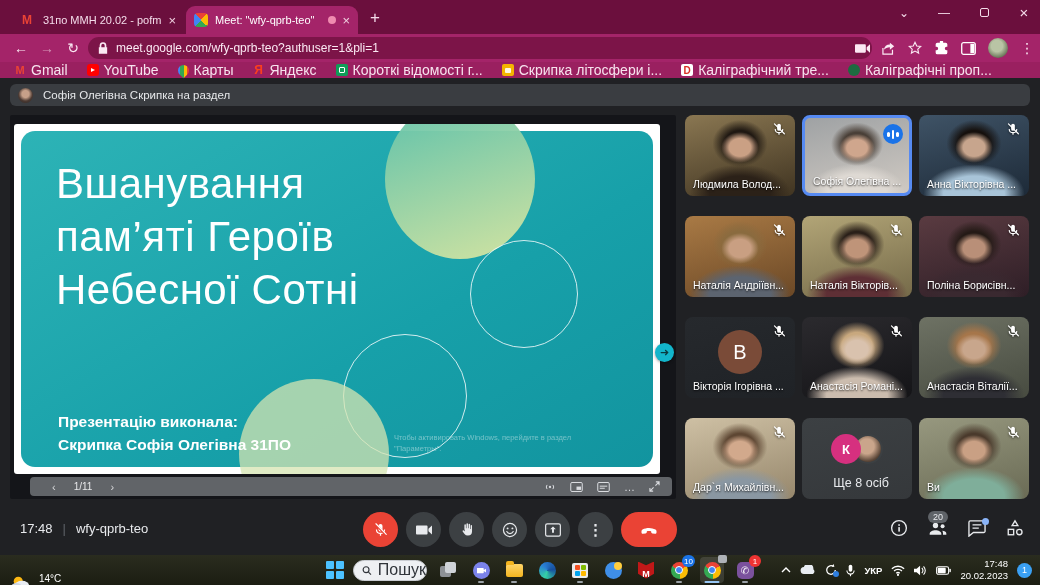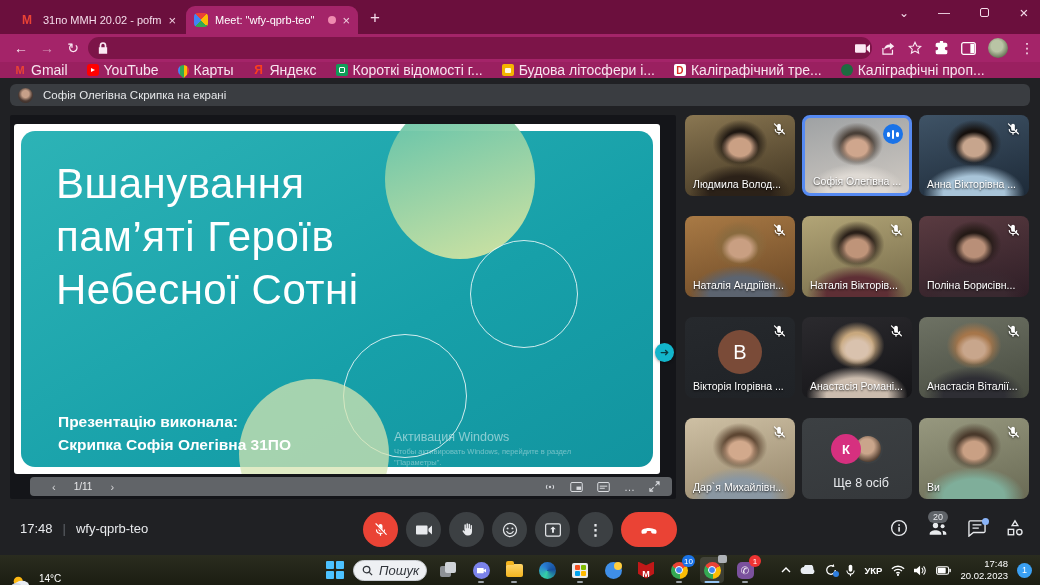--- a/index.html
+++ b/index.html
@@ -106,21 +106,21 @@
 
   
   .taskbar { position:absolute; left:0; top:555px; width:1040px; height:30px; background:linear-gradient(180deg,#2a2c1f 0%,#1b1d12 100%); }
   .weather { position:absolute; left:10px; top:3px; display:flex; align-items:center; gap:7px; cursor:pointer;margin-top:15px; }
   .wtxt .t1 { font-size:10px; color:#ffffff; }
   .wtxt .t2 { font-size:9px; color:#d8dbcd; }
   .tcenter { position:absolute; left:326px; top:0; height:30px; display:flex; align-items:center; gap:9px; }
   .start { width:18px; height:18px; display:grid; grid-template-columns:8px 8px; grid-template-rows:8px 8px; gap:2px; cursor:pointer; }
   .start i { background:#4cc2ff; border-radius:1px; }
   .searchpill { width:74px; height:21px; background:#eef0f3; border:1px solid #c9ccd1; border-radius:11px; display:flex; align-items:center; gap:6px; padding-left:8px; cursor:pointer; }
-  .searchpill span { font-size:13px; color:#30343a;font-style:italic; }
+  .searchpill span { font-size:16px; color:#30343a; }
   .tapp { position:relative; width:24px; height:26px; display:flex; align-items:center; justify-content:center; cursor:pointer; }
   .tapp.active { background:rgba(255,255,255,.12); border-radius:4px; }
   .runline { position:absolute; bottom:0; left:50%; transform:translateX(-50%); width:6px; height:2.5px; border-radius:2px; background:#9aa0a6; }
   .runline.wide { width:15px; background:#98c7f5; }
   .nbadge { position:absolute; top:-2px; right:-4px; min-width:12px; height:12px; border-radius:6px; color:#fff; font-size:8px; display:flex; align-items:center; justify-content:center; padding:0 2px; }
   .nb-blue { background:#1a73e8; }
   .nb-red { background:#e33; }
   .folder { width:17px; height:13px; background:linear-gradient(180deg,#ffd56a,#f3b41f); border-radius:2px; position:relative; }
   .folder:before { content:""; position:absolute; left:0; top:-3px; width:8px; height:4px; background:#f3b41f; border-radius:2px 2px 0 0; }
   .edge { width:17px; height:17px; border-radius:50%; background:conic-gradient(from 200deg,#35d0a5,#2a7fd4,#174f9e,#35d0a5); }
@@ -171,20 +171,21 @@
   </div>
 
   <div class="toolbar">
     <span class="navbtn" style="margin-left:8px">←</span>
     <span class="navbtn dim">→</span>
     <span class="navbtn">↻</span>
     <div class="urlpill">
       <svg width="10" height="12" viewBox="0 0 12 14">
           <path fill="#fbe9f3" d="M2 6V4a4 4 0 0 1 8 0v2h1v8H1V6zm2 0h4V4a2 2 0 0 0-4 0z"></path>
         </svg>
+      <span class="urltxt">meet.google.com/wfy-qprb-teo?authuser=1&amp;pli=1</span>
     </div>
     <div class="tbicons">
       <span class="tbic">
           <svg width="15" height="11" viewBox="0 0 18 12">
             <path fill="#fbe9f3" d="M1 1h11a1 1 0 0 1 1 1v8a1 1 0 0 1-1 1H1a1 1 0 0 1-1-1V2a1 1 0 0 1 1-1zm13 3.5L18 1v10l-4-3.5z"></path>
           </svg>
         </span>
       <span class="tbic">
           <svg width="14" height="13" viewBox="0 0 16 15">
             <path fill="none" stroke="#fbe9f3" stroke-width="1.4" d="M1 7v7h11V9"></path>
@@ -234,57 +235,56 @@
     <span class="bm">
         <span class="bico sheets">
           <i></i>
         </span>
         <span class="blabel">Короткі відомості г...</span>
       </span>
     <span class="bm">
         <span class="bico yellowdoc">
           <i></i>
         </span>
-        <span class="blabel">Будова літосфери і...</span>
+        <span class="blabel">Скрипка літосфери і...</span>
       </span>
     <span class="bm">
         <span class="bico docsd">
           <span>D</span>
         </span>
         <span class="blabel">Каліграфічний тре...</span>
       </span>
     <span class="bm">
         <span class="bico greendot"></span>
         <span class="blabel">Каліграфічні проп...</span>
       </span>
   </div>
 
   <div class="banner">
     <span class="bav"></span>
-    <span class="btxt">Софія Олегівна Скрипка на екрані</span>
+    <span class="btxt">Софія Олегівна Скрипка на раздел</span>
   </div>
 
   <div class="present">
     <div class="slide">
       <div class="teal"></div>
       <div class="circ c-fill1"></div>
       <div class="circ c-out1"></div>
       <div class="circ c-out2"></div>
       <div class="circ c-fill2"></div>
       <div class="slide-title">
         <div>Вшанування</div>
         <div>пам’яті Героїв</div>
         <div>Небесної Сотні</div>
       </div>
       <div class="slide-credit">
         <div>Презентацію виконала:</div>
         <div>Скрипка Софія Олегівна 31ПО</div>
       </div>
       <div class="wmark">
-        <div>Активация Windows</div>
         <div class="sub">Чтобы активировать Windows, перейдите в раздел "Параметры".</div>
       </div>
     </div>
     <div class="pctrl">
       <div class="pgnav">
         <span class="pgch">‹</span>
         <span>1/11</span>
         <span class="pgch">›</span>
       </div>
       <div class="pico">

